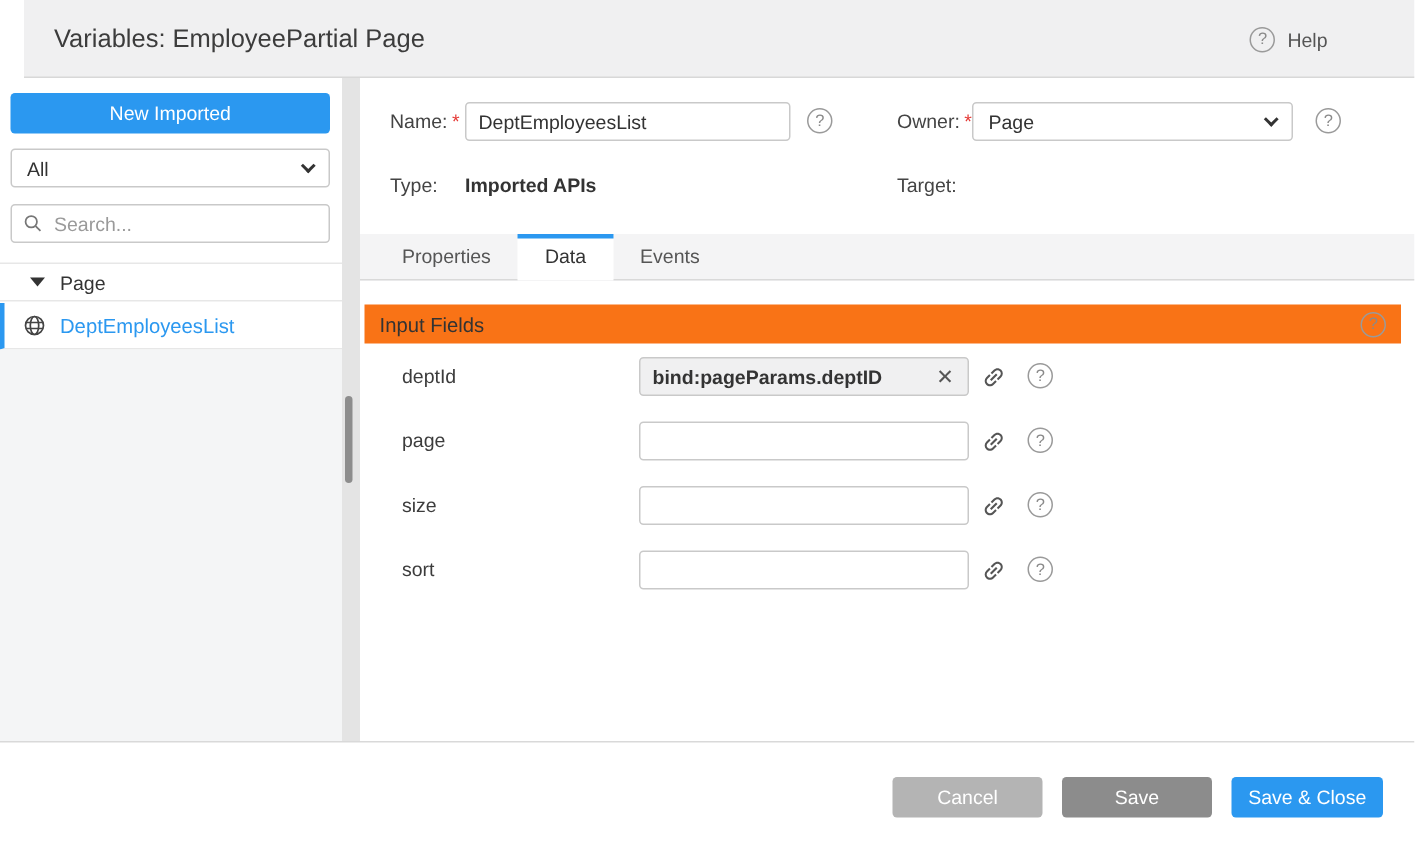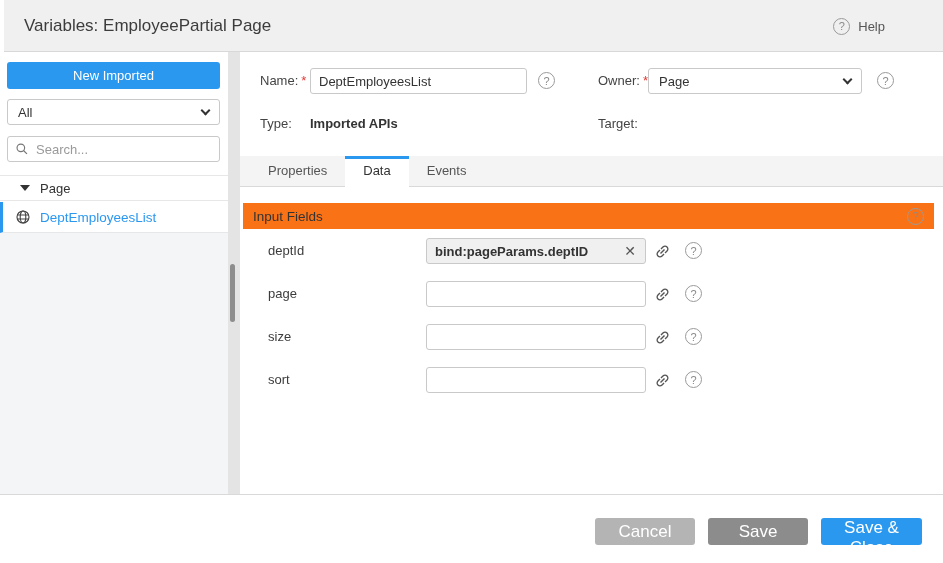--- a/index.html
+++ b/index.html
@@ -5,21 +5,21 @@
   * { margin:0; padding:0; box-sizing:border-box; }
   html,body { width:943px; height:563px; }
   body {
     font-family:"Liberation Sans", sans-serif;
     background:#fff; color:#333; font-size:13px;
     position:relative; overflow:hidden;
   }
 
   
   .header {
-    position:absolute; top:0; left:4px; right:0; height:52px;
+    position:absolute; top:0; left:16px; right:0; height:52px;
     background:#f0f0f1; border-bottom:1px solid #d8d8d8;
   }
   .header .title {
     position:absolute; left:20px; top:0; line-height:52px;
     font-size:17px; color:#3c3c3c;
   }
   .help {
     position:absolute; right:58px; top:0; height:52px;
     display:flex; align-items:center; gap:8px; cursor:pointer;
   }
@@ -136,21 +136,21 @@
     display:inline-flex; align-items:center; justify-content:center; cursor:pointer; }
   .row-q { position:absolute; left:445px; top:4px; cursor:pointer; }
 
   
   .footer {
     position:absolute; left:0; right:0; bottom:0; height:69px;
     background:#fff; border-top:1px solid #d9d9d9;
   }
   .fbtn {
     position:absolute; top:23px; height:27px; border:none; border-radius:3px;
-    color:#fff; font-size:17px; font-family:inherit; cursor:pointer;
+    color:#fff; font-size:13px; font-family:inherit; cursor:pointer;
   }
   .fbtn.cancel { left:595px; width:100px; background:#b4b4b4; }
   .fbtn.save   { left:708px; width:100px; background:#8c8c8c; }
   .fbtn.saveclose { left:821px; width:101px; background:#2b98f0; }
 </style>
 </head>
 <body>
 
 <div class="header">
   <div class="title">Variables: EmployeePartial Page</div>

